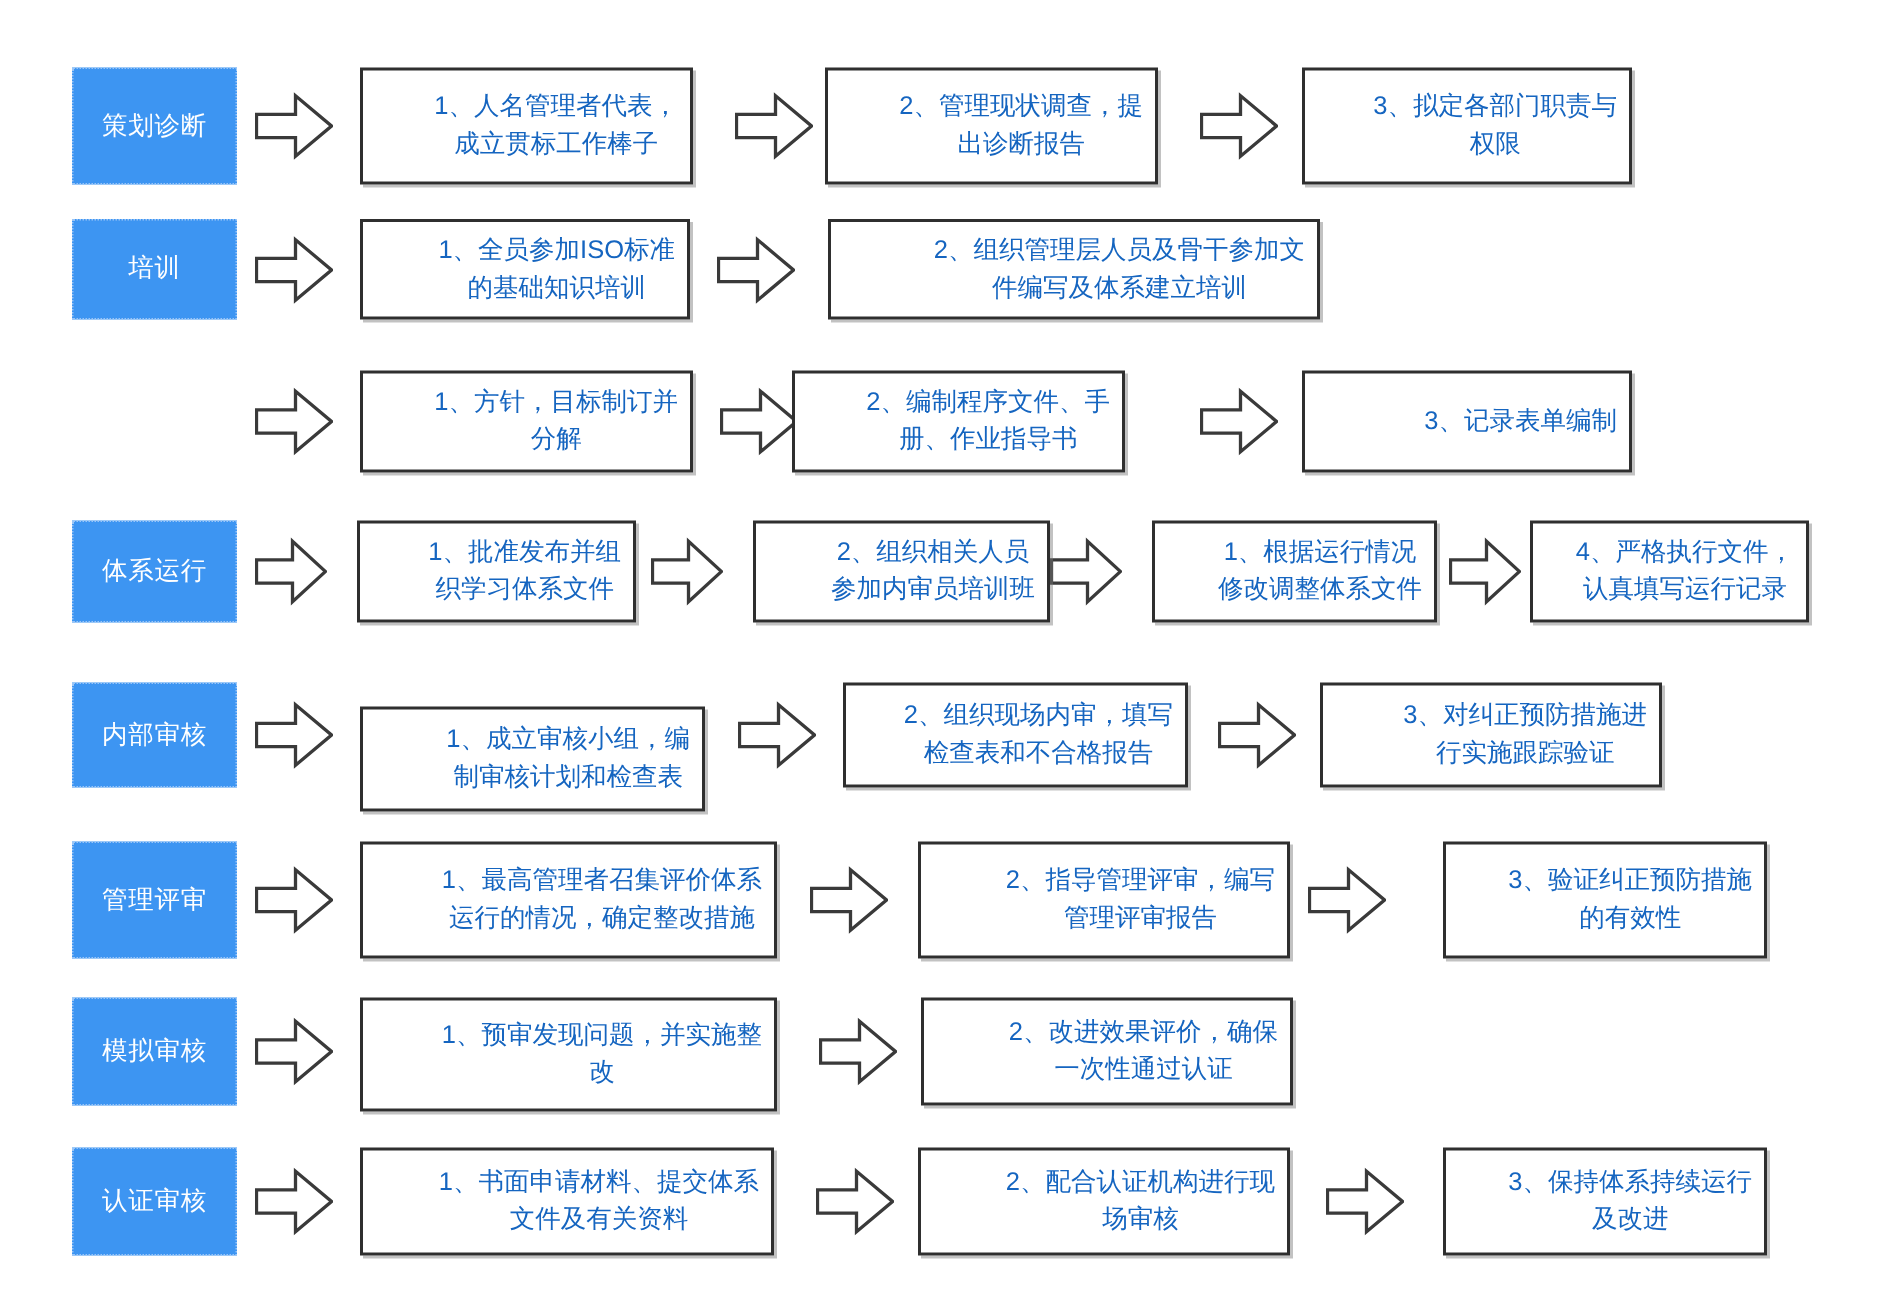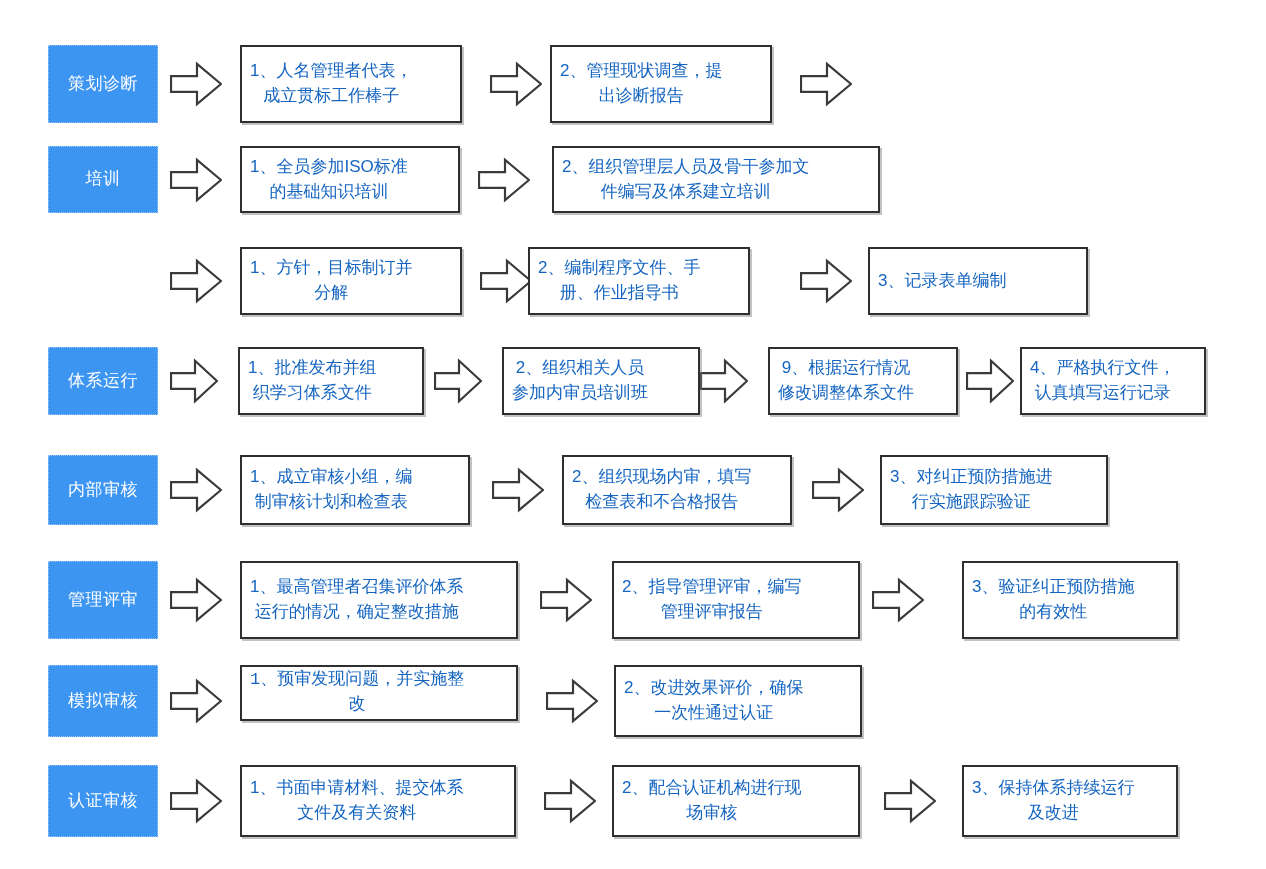--- a/index.html
+++ b/index.html
@@ -70,21 +70,21 @@
     flex: 0 0 auto;
     box-sizing: border-box;
     background: #ffffff;
     border: 2.2px solid #2F2F2F;
     color: #1565C0;
     font-size: 17px;
     line-height: 1.45;
     text-align: center;
     display: flex;
     align-items: center;
-    justify-content: flex-start;
+    justify-content: flex-end;
     padding: 4px 8px;
     box-shadow: 2px 2px 0 rgba(120,120,120,0.45);
   }
   .step-box .step-text {
     display: block;
     white-space: pre-line;
   }
 </style>
 </head>
 <body>
@@ -110,20 +110,24 @@
         </svg>
       </div>
       <div class="step-box" style="position: absolute; left: 240px; width: 222px; top: 0px; height: 78px;">
         <span class="step-text">1、人名管理者代表，
 成立贯标工作棒子</span>
       </div>
       <div class="step-box" style="position: absolute; left: 550px; width: 222px; top: 0px; height: 78px;">
         <span class="step-text">2、管理现状调查，提
 出诊断报告</span>
       </div>
+      <div class="step-box" style="position: absolute; left: 868px; width: 220px; top: 0px; height: 78px;">
+        <span class="step-text">3、拟定各部门职责与
+权限</span>
+      </div>
     </div>
     <div class="flow-row" style="top: 146px; height: 67px; padding-left: 16px;">
       <div class="stage-label" style="position: absolute; left: 48px; width: 110px; top: 0px; height: 67px;">
         <span>培训</span>
       </div>
       <div class="arrow-cell" style="position: absolute; left: 170px; width: 52px; top: 0px; height: 67px;">
         <svg class="block-arrow" width="52" height="46" viewBox="0 0 52 46">
           <polygon points="1.0,15.2 27.0,15.2 27.0,2.8 51.0,23.0 27.0,43.2 27.0,30.8 1.0,30.8"></polygon>
         </svg>
       </div>
@@ -195,21 +199,21 @@
       </div>
       <div class="step-box" style="position: absolute; left: 238px; width: 186px; top: 0px; height: 68px;">
         <span class="step-text">1、批准发布并组
 织学习体系文件</span>
       </div>
       <div class="step-box" style="position: absolute; left: 502px; width: 198px; top: 0px; height: 68px;">
         <span class="step-text">2、组织相关人员
 参加内审员培训班</span>
       </div>
       <div class="step-box" style="position: absolute; left: 768px; width: 190px; top: 0px; height: 68px;">
-        <span class="step-text">9、根据运行情况
+        <span class="step-text">1、根据运行情况
 修改调整体系文件</span>
       </div>
       <div class="step-box" style="position: absolute; left: 1020px; width: 186px; top: 0px; height: 68px;">
         <span class="step-text">4、严格执行文件，
 认真填写运行记录</span>
       </div>
     </div>
     <div class="flow-row" style="top: 455px; height: 70px;">
       <div class="stage-label" style="position: absolute; left: 48px; width: 110px; top: 0px; height: 70px;">
         <span>内部审核</span>
@@ -222,21 +226,21 @@
       <div class="arrow-cell" style="position: absolute; left: 492px; width: 52px; top: 0px; height: 70px;">
         <svg class="block-arrow" width="52" height="46" viewBox="0 0 52 46">
           <polygon points="1.0,15.2 27.0,15.2 27.0,2.8 51.0,23.0 27.0,43.2 27.0,30.8 1.0,30.8"></polygon>
         </svg>
       </div>
       <div class="arrow-cell" style="position: absolute; left: 812px; width: 52px; top: 0px; height: 70px;">
         <svg class="block-arrow" width="52" height="46" viewBox="0 0 52 46">
           <polygon points="1.0,15.2 27.0,15.2 27.0,2.8 51.0,23.0 27.0,43.2 27.0,30.8 1.0,30.8"></polygon>
         </svg>
       </div>
-      <div class="step-box" style="position: absolute; left: 240px; width: 230px; top: 0px; height: 70px;">
+      <div class="step-box" style="position: absolute; left: 240px; width: 230px; top: 16px; height: 70px;">
         <span class="step-text">1、成立审核小组，编
 制审核计划和检查表</span>
       </div>
       <div class="step-box" style="position: absolute; left: 562px; width: 230px; top: 0px; height: 70px;">
         <span class="step-text">2、组织现场内审，填写
 检查表和不合格报告</span>
       </div>
       <div class="step-box" style="position: absolute; left: 880px; width: 228px; top: 0px; height: 70px;">
         <span class="step-text">3、对纠正预防措施进
 行实施跟踪验证</span>
@@ -281,21 +285,21 @@
       <div class="arrow-cell" style="position: absolute; left: 170px; width: 52px; top: 0px; height: 72px;">
         <svg class="block-arrow" width="52" height="46" viewBox="0 0 52 46">
           <polygon points="1.0,15.2 27.0,15.2 27.0,2.8 51.0,23.0 27.0,43.2 27.0,30.8 1.0,30.8"></polygon>
         </svg>
       </div>
       <div class="arrow-cell" style="position: absolute; left: 546px; width: 52px; top: 0px; height: 72px;">
         <svg class="block-arrow" width="52" height="46" viewBox="0 0 52 46">
           <polygon points="1.0,15.2 27.0,15.2 27.0,2.8 51.0,23.0 27.0,43.2 27.0,30.8 1.0,30.8"></polygon>
         </svg>
       </div>
-      <div class="step-box" style="position: absolute; left: 240px; width: 278px; top: 0px; height: 56px; font-family: Liberation Mono, monospace;">
+      <div class="step-box" style="position: absolute; left: 240px; width: 278px; top: 0px; height: 76px;">
         <span class="step-text">1、预审发现问题，并实施整
 改</span>
       </div>
       <div class="step-box" style="position: absolute; left: 614px; width: 248px; top: 0px; height: 72px;">
         <span class="step-text">2、改进效果评价，确保
 一次性通过认证</span>
       </div>
     </div>
     <div class="flow-row" style="top: 765px; height: 72px;">
       <div class="stage-label" style="position: absolute; left: 48px; width: 110px; top: 0px; height: 72px;">

